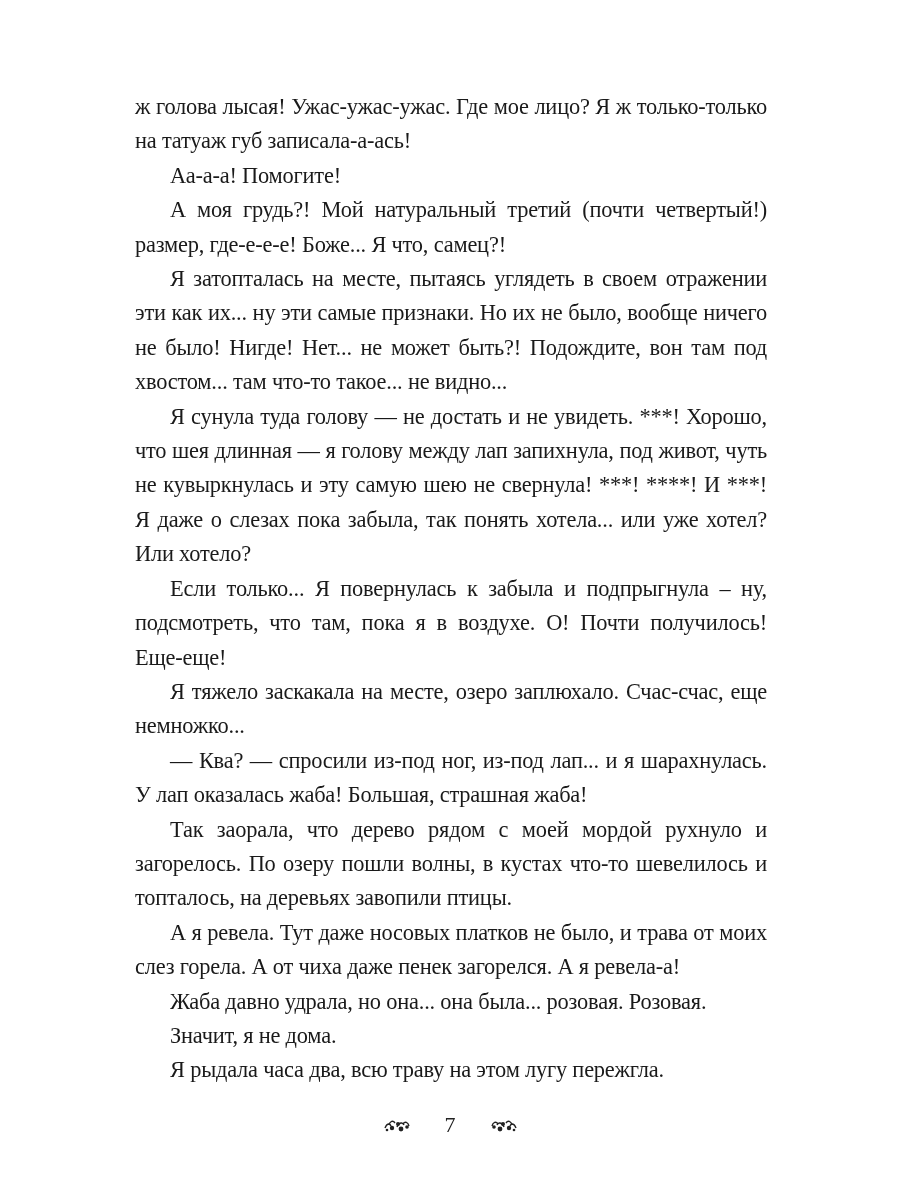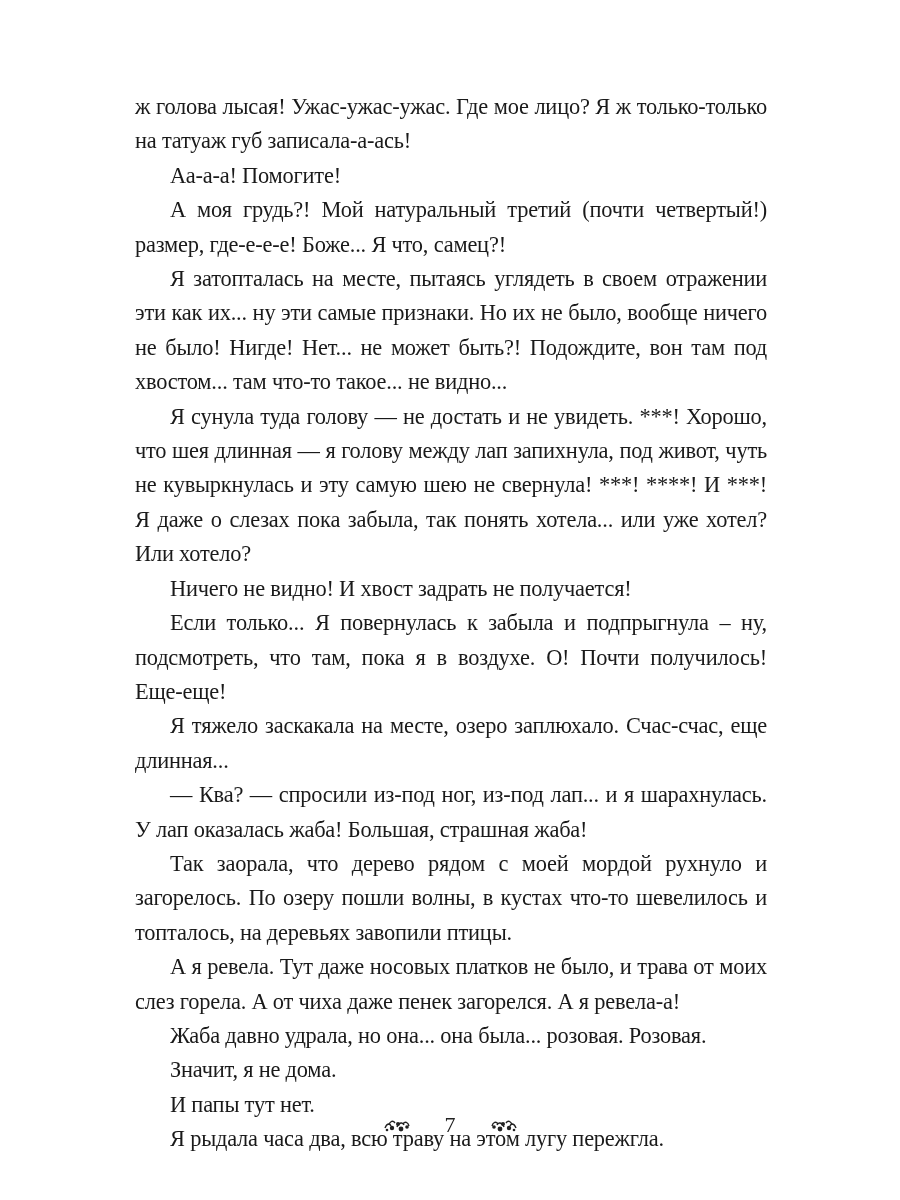--- a/index.html
+++ b/index.html
@@ -24,29 +24,27 @@
 </style>
 </head>
 <body>
 
 <div class="page-text">
   <p class="noindent">ж голова лысая! Ужас-ужас-ужас. Где мое лицо? Я ж только-только на татуаж губ записала-а-ась!</p>
   <p>Аа-а-а! Помогите!</p>
   <p>А моя грудь?! Мой натуральный третий (почти четвертый!) размер, где-е-е-е! Боже... Я что, самец?!</p>
   <p>Я затопталась на месте, пытаясь углядеть в своем отражении эти как их... ну эти самые признаки. Но их не было, вообще ничего не было! Нигде! Нет... не может быть?! Подождите, вон там под хвостом... там что-то такое... не видно...</p>
   <p>Я сунула туда голову — не достать и не увидеть. ***! Хорошо, что шея длинная — я голову между лап запихнула, под живот, чуть не кувыркнулась и эту самую шею не свернула! ***! ****! И ***! Я даже о слезах пока забыла, так понять хотела... или уже хотел? Или хотело?</p>
-  <p>Ничего не видно! И хвост задрать не получается!</p>
   <p>Если только... Я повернулась к забыла и подпрыгнула – ну, подсмотреть, что там, пока я в воздухе. О! Почти получилось! Еще-еще!</p>
-  <p>Я тяжело заскакала на месте, озеро заплюхало. Счас-счас, еще длинная...</p>
+  <p>Я тяжело заскакала на месте, озеро заплюхало. Счас-счас, еще немножко...</p>
   <p>— Ква? — спросили из-под ног, из-под лап... и я шарахнулась. У лап оказалась жаба! Большая, страшная жаба!</p>
   <p>Так заорала, что дерево рядом с моей мордой рухнуло и загорелось. По озеру пошли волны, в кустах что-то шевелилось и топталось, на деревьях завопили птицы.</p>
   <p>А я ревела. Тут даже носовых платков не было, и трава от моих слез горела. А от чиха даже пенек загорелся. А я ревела-а!</p>
   <p>Жаба давно удрала, но она... она была... розовая. Розовая.</p>
   <p>Значит, я не дома.</p>
-  <p>И папы тут нет.</p>
   <p>Я рыдала часа два, всю траву на этом лугу пережгла.</p>
   <div class="gap"></div>
 
 </div>
 
 <div class="footer">
   <svg class="ornament" viewBox="0 0 28 16">
     <path d="M2 11 C4 6, 7 6, 8 9 M6 8 C7 4, 10 3, 12 6 M14 10 C16 5, 20 5, 21 8 M20 7 C22 4, 25 5, 26 9" stroke="#222" stroke-width="1.4" fill="none"></path>
     <circle cx="9" cy="11" r="2.2" fill="#222"></circle>
     <circle cx="15" cy="7" r="2" fill="#222"></circle>

